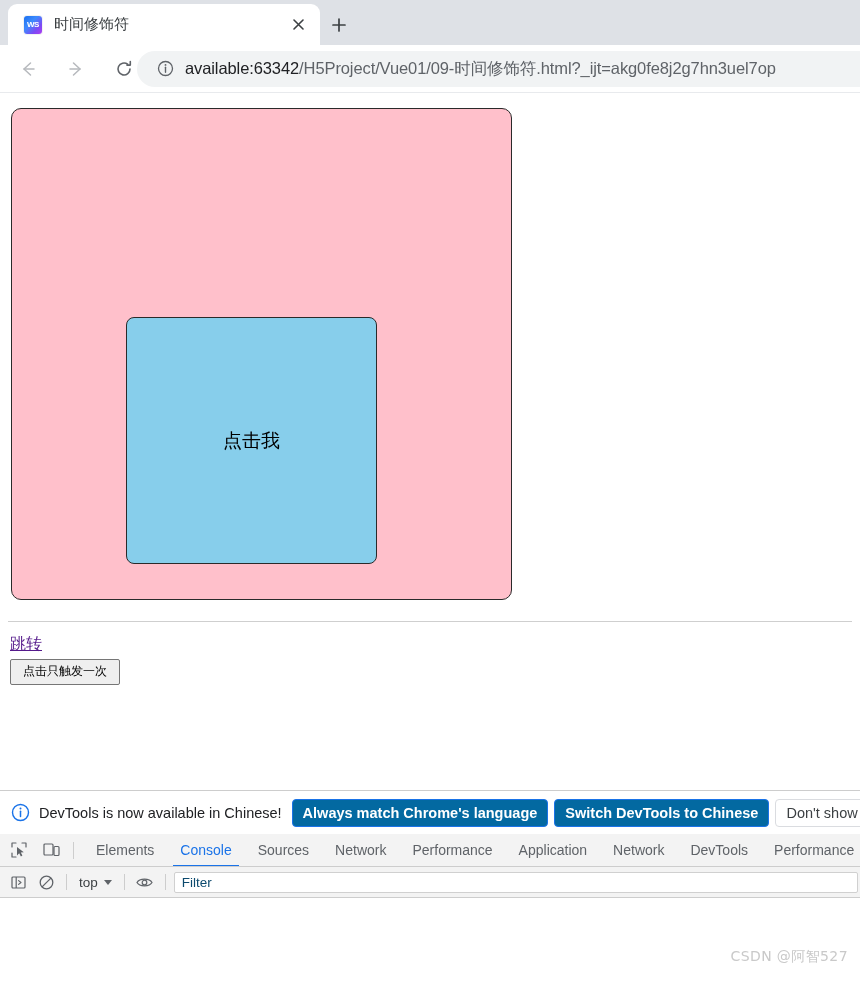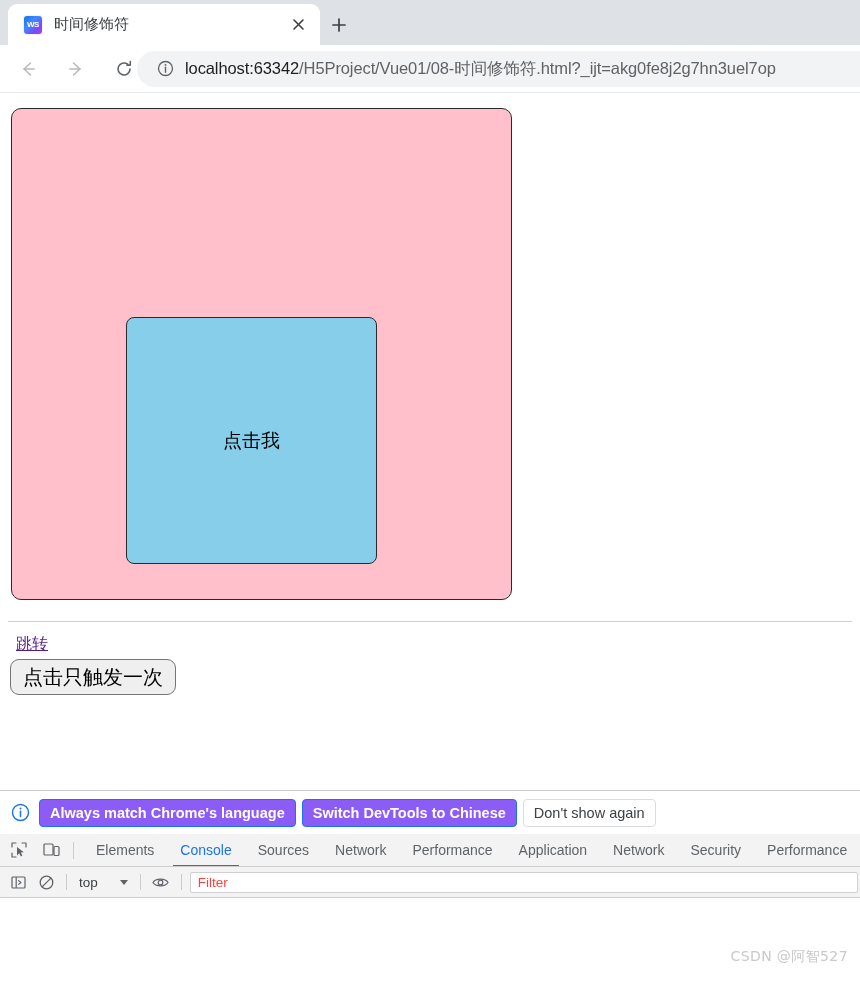--- a/index.html
+++ b/index.html
@@ -147,36 +147,36 @@
   .page-hr {
     position: absolute;
     left: 8px; top: 528px;
     width: 844px; height: 0;
     border: none;
     border-top: 1px solid #cfcfcf;
     margin: 0;
   }
   .jump-link {
     position: absolute;
-    left: 16px; top: 541px;
+    left: 10px; top: 541px;
     font-size: 16px;
     color: #551a8b;
     text-decoration: underline;
     font-family: Liberation Mono, monospace;
   }
   .once-button {
     position: absolute;
     left: 10px; top: 566px;
     padding: 4px 12px;
-    font-size: 20px;
+    font-size: 12px;
     font-family: "DejaVu Sans", "Liberation Sans", sans-serif;
     color: #000000;
     background: #efefef;
     border: 1px solid #767676;
-    border-radius: 9px;
+    border-radius: 2px;
     line-height: 1.3;
   }
 
   
   .dt-notice {
     position: absolute;
     top: 790px; left: 0;
     width: 860px; height: 44px;
     background: #ffffff;
     border-top: 1px solid #cdcdcd;
@@ -198,21 +198,21 @@
     height: 28px;
     display: flex; align-items: center;
     padding: 0 10px;
     font-size: 14.5px;
     border-radius: 4px;
     white-space: nowrap;
     margin-right: 6px;
     flex: none;
   }
   .dt-btn.primary {
-    background: #8b5cf6;
+    background: #0369a1;
     color: #ffffff;
     font-weight: bold;
     border: 1px solid #1a73e8;
   }
   .dt-btn.secondary {
     background: #ffffff;
     color: #3c4043;
     border: 1px solid #dadce0;
   }
 
@@ -277,39 +277,38 @@
     background: #cdcdcd;
     margin: 0 8px;
     flex: none;
   }
   .cb-select {
     display: flex; align-items: center;
     font-size: 13.5px;
     color: #3c4043;
     padding: 0 4px;
     flex: none;
-    gap: 16px;
   }
   .cb-select .caret {
     margin-left: 6px;
     border-left: 4px solid transparent;
     border-right: 4px solid transparent;
     border-top: 5px solid #5f6368;
   }
   .cb-filter {
     flex: 1;
     height: 21px;
     margin-right: 2px;
     background: #ffffff;
     border: 1px solid #d0d0d0;
     border-radius: 2px;
     display: flex; align-items: center;
     padding-left: 7px;
     font-size: 13.5px;
-    color: #ef4444;
+    color: #0c4a6e;
     overflow: hidden;
   }
 
   
   .dt-console {
     position: absolute;
     top: 898px; left: 0;
     width: 860px; height: 86px;
     background: #ffffff;
     overflow: hidden;
@@ -393,21 +392,21 @@
     </div>
 
     <div class="omnibox">
       <span class="omni-info">
         <svg width="17" height="17" viewBox="0 0 17 17" aria-hidden="true">
           <circle cx="8.5" cy="8.5" r="7" stroke="#5f6368" stroke-width="1.3" fill="none"></circle>
           <circle cx="8.5" cy="4.9" r="0.95" fill="#5f6368"></circle>
           <path d="M8.5 7.3 L8.5 12.3" stroke="#5f6368" stroke-width="1.4" stroke-linecap="round"></path>
         </svg>
       </span>
-      <span class="omni-url"><span class="host">localhost:63342</span><span>/H5Project/Vue01/08-时间修饰符.html?_ijt=akg0fe8j2g7hn3uel7op</span></span>
+      <span class="omni-url"><span class="host">available:63342</span><span>/H5Project/Vue01/09-时间修饰符.html?_ijt=akg0fe8j2g7hn3uel7op</span></span>
     </div>
   </div>
 
   <div class="viewport">
     <div class="outer-box">
       <div class="inner-box">
         <span class="inner-box-label">点击我</span>
       </div>
     </div>
     <hr class="page-hr">
@@ -416,20 +415,21 @@
   </div>
 
   <div class="dt-notice">
     <span class="dt-notice-icon">
       <svg width="19" height="19" viewBox="0 0 19 19" aria-hidden="true">
         <circle cx="9.5" cy="9.5" r="8" stroke="#1a73e8" stroke-width="1.4" fill="none"></circle>
         <circle cx="9.5" cy="5.6" r="1" fill="#1a73e8"></circle>
         <path d="M9.5 8.2 L9.5 13.6" stroke="#1a73e8" stroke-width="1.5" stroke-linecap="round"></path>
       </svg>
     </span>
+    <span class="dt-notice-text">DevTools is now available in Chinese!</span>
     <span class="dt-btn primary">Always match Chrome's language</span>
     <span class="dt-btn primary">Switch DevTools to Chinese</span>
     <span class="dt-btn secondary">Don't show again</span>
   </div>
 
   <div class="dt-tabbar">
     <span class="dt-tool-icon">
       <svg width="16" height="16" viewBox="0 0 16 16" aria-hidden="true">
         <path d="M1 1 L5 1 M11 1 L15 1 M15 1 L15 5 M1 1 L1 5 M1 11 L1 15 M1 15 L5 15" stroke="#5f6368" stroke-width="1.2" fill="none" stroke-linecap="round"></path>
         <path d="M6 5 L6 13.5 L8.2 11.2 L9.9 14.4 L11.4 13.6 L9.8 10.6 L12.8 10.3 Z" fill="#5f6368"></path>
@@ -442,21 +442,21 @@
       </svg>
     </span>
     <span class="dt-tabbar-sep"></span>
     <span class="dt-tab">Elements</span>
     <span class="dt-tab active">Console</span>
     <span class="dt-tab">Sources</span>
     <span class="dt-tab">Network</span>
     <span class="dt-tab">Performance</span>
     <span class="dt-tab">Application</span>
     <span class="dt-tab">Network</span>
-    <span class="dt-tab">Security</span>
+    <span class="dt-tab">DevTools</span>
     <span class="dt-tab">Performance</span>
   </div>
 
   <div class="dt-consolebar">
     <span class="cb-icon" style="margin-left:6px">
       <svg width="15" height="15" viewBox="0 0 15 15" aria-hidden="true">
         <rect x="1" y="2" width="13" height="11" rx="1" stroke="#5f6368" stroke-width="1.2" fill="none"></rect>
         <path d="M5.2 2 L5.2 13" stroke="#5f6368" stroke-width="1.2"></path>
         <path d="M7.6 5.6 L10 7.5 L7.6 9.4" stroke="#5f6368" stroke-width="1.2" fill="none" stroke-linecap="round" stroke-linejoin="round"></path>
       </svg>

